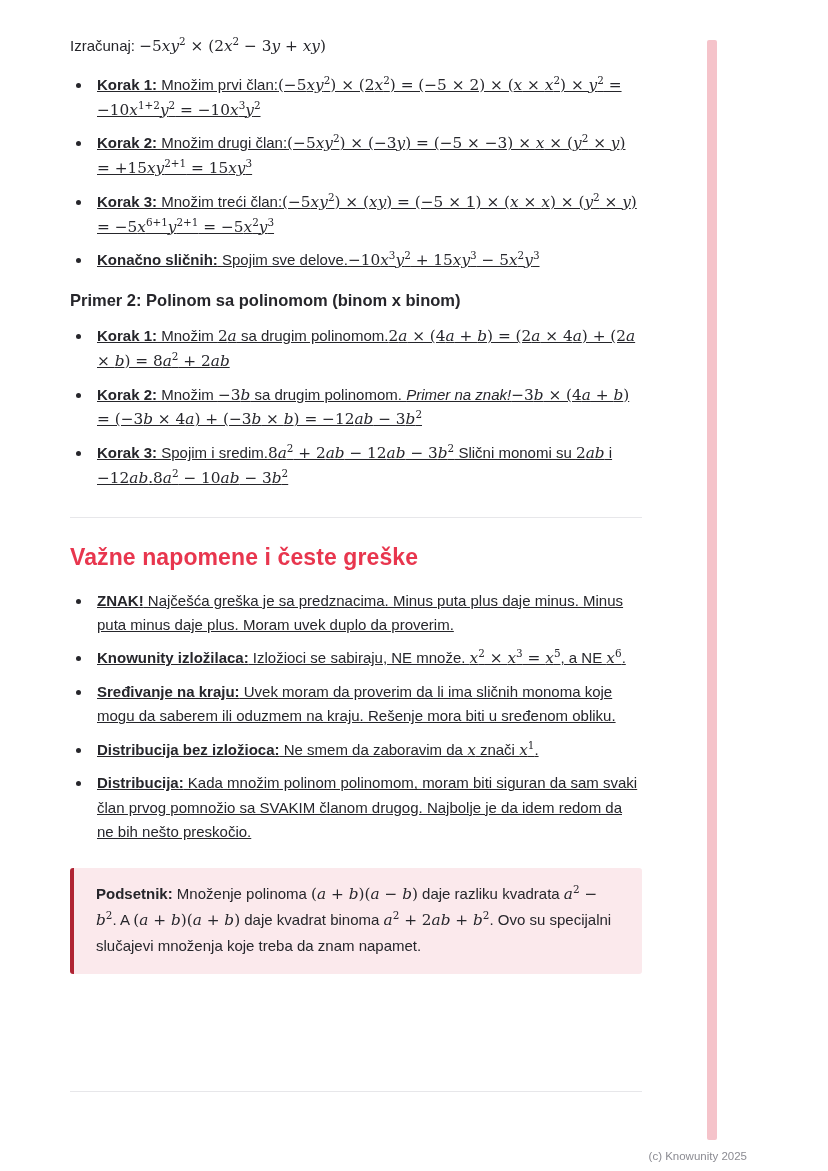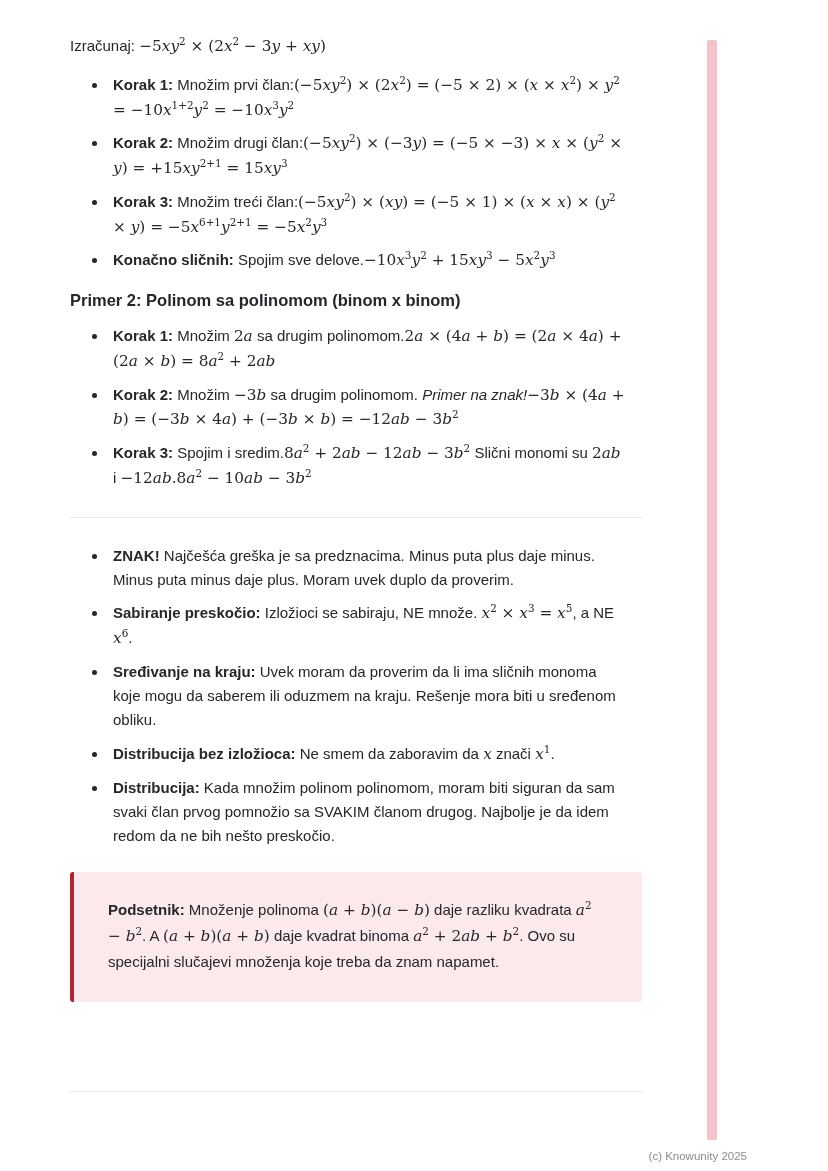--- a/index.html
+++ b/index.html
@@ -6,37 +6,37 @@
   body{
     width:828px;height:1171px;overflow:hidden;position:relative;
     font-family:"Liberation Sans", sans-serif;
     color:var(--text,#26262b);
     -webkit-font-smoothing:antialiased;
   }
   .page{position:relative;width:788px;height:1171px;}
   .content{position:absolute;left:70px;top:34px;width:572px;}
 
   .para{margin:0 0 14px;font-size:15px;line-height:1.62;}
-  .steps{margin:6px 16px 18px;padding-left:22px;list-style:disc;}
+  .steps{margin:6px 0 18px;padding-left:22px;list-style:disc;text-decoration:underline;}
   .steps li{margin:0 0 9px;padding-left:5px;font-size:15px;line-height:1.62;}
 
   .subheading{margin:10px 0 14px;font-size:16.5px;font-weight:700;color:var(--text,#26262b);}
   .section-heading{margin:26px 0 18px;font-size:23px;font-weight:700;color:var(--accent,#e8364e);letter-spacing:.1px;}
 
   .divider{border:none;border-top:1px solid var(--divider,#e7e7ea);margin:26px 0;}
   .divider.bottom{position:absolute;left:70px;width:572px;top:1091px;margin:0;}
 
   .callout{
     background:var(--callout_bg,#fbe9ec);
     border-left:4px solid var(--callout_border,#b02433);
     border-radius:3px;
     padding:13px 22px 15px;
     margin:24px 0 0;
   }
-  .callout .para{margin:12px;line-height:1.7;}
+  .callout .para{margin:0;line-height:1.7;}
 
   strong{font-weight:700;}
   em{font-style:italic;}
 
   .math{font-family:"DejaVu Serif", serif;font-size:1.02em;white-space:normal;}
   .math i{font-style:italic;}
   .math sup{font-size:0.68em;line-height:0;}
 
   .footer{
     position:absolute;top:1150px;right:41px;z-index:2;
@@ -63,23 +63,24 @@
 
     <h3 class="subheading">Primer 2: Polinom sa polinomom (binom x binom)</h3>
     <ul class="steps">
         <li><strong>Korak 1:</strong> Množim <span class="math">2<i>a</i></span> sa drugim polinomom.<span class="math">2<i>a</i> × (4<i>a</i> + <i>b</i>) = (2<i>a</i> × 4<i>a</i>) + (2<i>a</i> × <i>b</i>) = 8<i>a</i><sup>2</sup> + 2<i>ab</i></span></li>
         <li><strong>Korak 2:</strong> Množim <span class="math">−3<i>b</i></span> sa drugim polinomom. <em>Primer na znak!</em><span class="math">−3<i>b</i> × (4<i>a</i> + <i>b</i>) = (−3<i>b</i> × 4<i>a</i>) + (−3<i>b</i> × <i>b</i>) = −12<i>ab</i> − 3<i>b</i><sup>2</sup></span></li>
         <li><strong>Korak 3:</strong> Spojim i sredim.<span class="math">8<i>a</i><sup>2</sup> + 2<i>ab</i> − 12<i>ab</i> − 3<i>b</i><sup>2</sup></span> Slični monomi su <span class="math">2<i>ab</i></span> i <span class="math">−12<i>ab</i>.</span><span class="math">8<i>a</i><sup>2</sup> − 10<i>ab</i> − 3<i>b</i><sup>2</sup></span></li>
       </ul>
 
     <hr class="divider">
 
+    <h2 class="section-heading">Važne napomene i česte greške</h2>
     <ul class="steps notes">
         <li><strong>ZNAK!</strong> Najčešća greška je sa predznacima. Minus puta plus daje minus. Minus puta minus daje plus. Moram uvek duplo da proverim.</li>
-        <li><strong>Sabiranje preskočio:</strong> Izložioci se sabiraju, NE množe. <span class="math"><i>x</i><sup>2</sup> × <i>x</i><sup>3</sup> = <i>x</i><sup>5</sup></span>, a NE <span class="math"><i>x</i><sup>6</sup></span>.</li>
+        <li><strong>Knowunity izložilaca:</strong> Izložioci se sabiraju, NE množe. <span class="math"><i>x</i><sup>2</sup> × <i>x</i><sup>3</sup> = <i>x</i><sup>5</sup></span>, a NE <span class="math"><i>x</i><sup>6</sup></span>.</li>
         <li><strong>Sređivanje na kraju:</strong> Uvek moram da proverim da li ima sličnih monoma koje mogu da saberem ili oduzmem na kraju. Rešenje mora biti u sređenom obliku.</li>
         <li><strong>Distribucija bez izložioca:</strong> Ne smem da zaboravim da <span class="math"><i>x</i></span> znači <span class="math"><i>x</i><sup>1</sup></span>.</li>
         <li><strong>Distribucija:</strong> Kada množim polinom polinomom, moram biti siguran da sam svaki član prvog pomnožio sa SVAKIM članom drugog. Najbolje je da idem redom da ne bih nešto preskočio.</li>
       </ul>
 
     <aside class="callout">
       <p class="para"><strong>Podsetnik:</strong> Množenje polinoma <span class="math">(<i>a</i> + <i>b</i>)(<i>a</i> − <i>b</i>)</span> daje razliku kvadrata <span class="math"><i>a</i><sup>2</sup> − <i>b</i><sup>2</sup></span>. A <span class="math">(<i>a</i> + <i>b</i>)(<i>a</i> + <i>b</i>)</span> daje kvadrat binoma <span class="math"><i>a</i><sup>2</sup> + 2<i>ab</i> + <i>b</i><sup>2</sup></span>. Ovo su specijalni slučajevi množenja koje treba da znam napamet.</p>
     </aside>
 
   </main>

